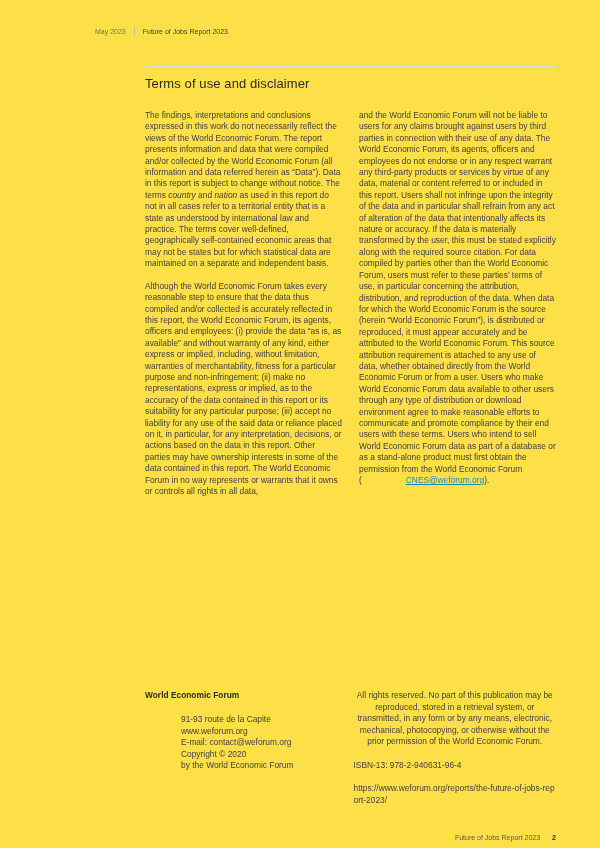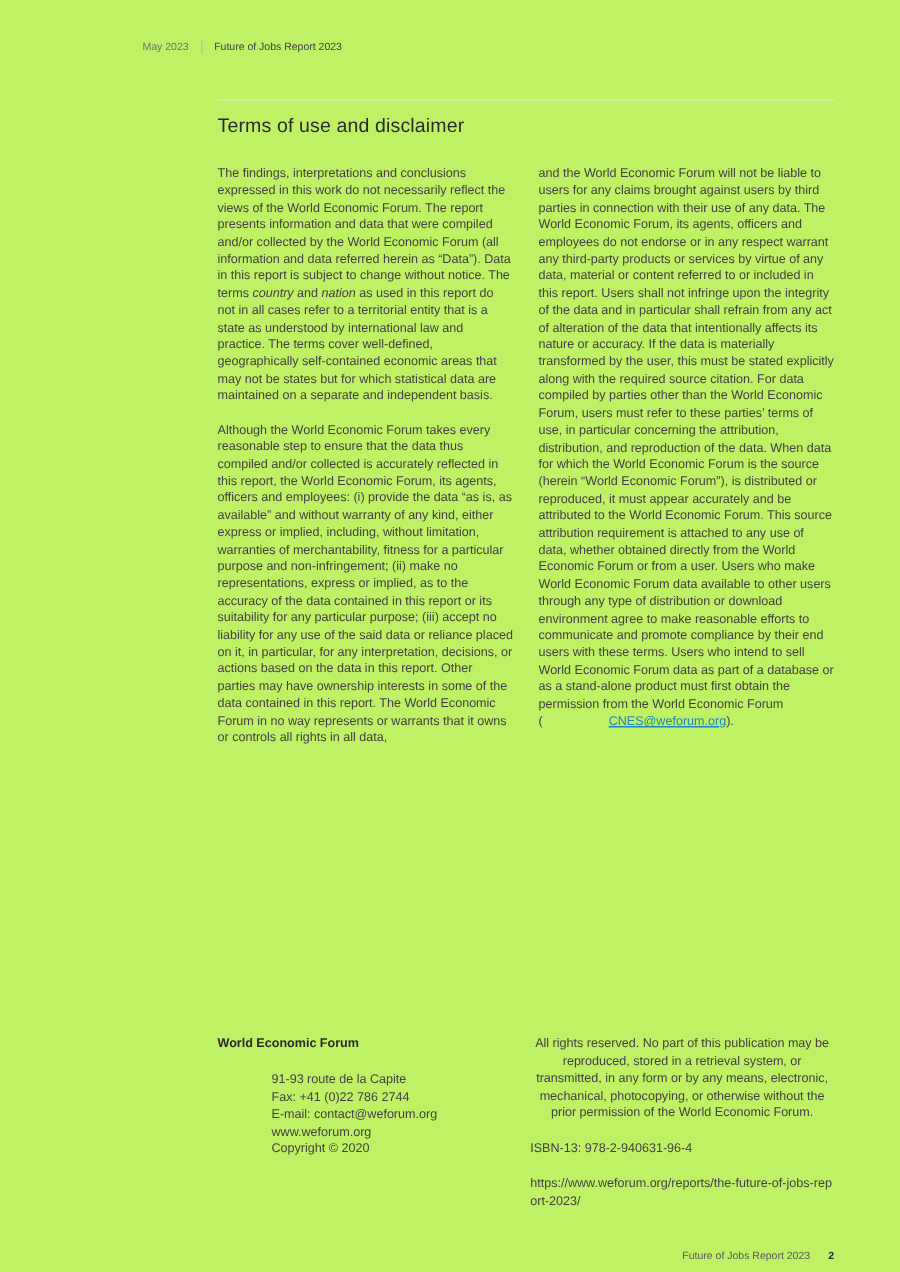--- a/index.html
+++ b/index.html
@@ -2,21 +2,21 @@
 <html style="--text: #414042; --link-blue: #1f86b9;"><head>
 <meta charset="utf-8">
 <style>
   * { margin: 0; padding: 0; box-sizing: border-box; }
   html, body { background: #e8e8e8; }
   body { font-family: "Liberation Sans", "DejaVu Sans", sans-serif; }
   .page {
     position: relative;
     width: 600px;
     height: 848px;
-    background: #bef264;
+    background: #fde047;
     margin: 0 auto;
     overflow: hidden;
     color: var(--text, #414042);
   }
 
   
   .page-header {
     position: absolute;
     top: 27px;
     left: 95px;
@@ -129,24 +129,24 @@
         <p class="para"><span>and the World Economic Forum will not be liable to users for any claims brought against users by third parties in connection with their use of any data. The World Economic Forum, its agents, officers and employees do not endorse or in any respect warrant any third-party products or services by virtue of any data, material or content referred to or included in this report. Users shall not infringe upon the integrity of the data and in particular shall refrain from any act of alteration of the data that intentionally affects its nature or accuracy. If the data is materially transformed by the user, this must be stated explicitly along with the required source citation. For data compiled by parties other than the World Economic Forum, users must refer to these parties’ terms of use, in particular concerning the attribution, distribution, and reproduction of the data. When data for which the World Economic Forum is the source (herein “World Economic Forum”), is distributed or reproduced, it must appear accurately and be attributed to the World Economic Forum. This source attribution requirement is attached to any use of data, whether obtained directly from the World Economic Forum or from a user. Users who make World Economic Forum data available to other users through any type of distribution or download environment agree to make reasonable efforts to communicate and promote compliance by their end users with these terms. Users who intend to sell World Economic Forum data as part of a database or as a stand-alone product must first obtain the permission from the World Economic Forum (</span><a class="link" href="#">CNES@weforum.org</a><span>).</span></p>
       </div>
     </div>
   </main>
 
   <section class="imprint">
     <div class="imprint-left">
       <div class="org-name">World Economic Forum</div>
       <div class="address">
           <div class="addr-line">91-93 route de la Capite</div>
-          <div class="addr-line">Fax: +41 (0)22 786 2744</div>
+          <div class="addr-line">www.weforum.org</div>
           <div class="addr-line">E-mail: contact@weforum.org</div>
-          <div class="addr-line">www.weforum.org</div>
           <div class="addr-line">Copyright © 2020</div>
+          <div class="addr-line">by the World Economic Forum</div>
         </div>
     </div>
     <div class="imprint-right">
       <p class="rights">All rights reserved. No part of this publication may be reproduced, stored in a retrieval system, or transmitted, in any form or by any means, electronic, mechanical, photocopying, or otherwise without the prior permission of the World Economic Forum.</p>
       <p class="isbn">ISBN-13: 978-2-940631-96-4</p>
       <p class="report-url">https://www.weforum.org/reports/the-future-of-jobs-report-2023/</p>
     </div>
   </section>
 
   <footer class="page-footer">

